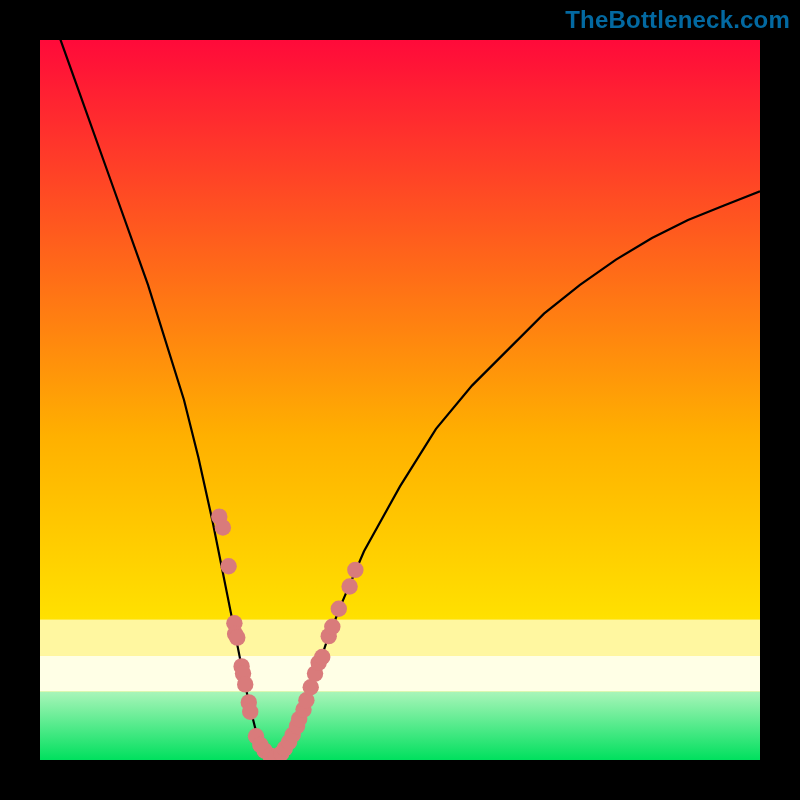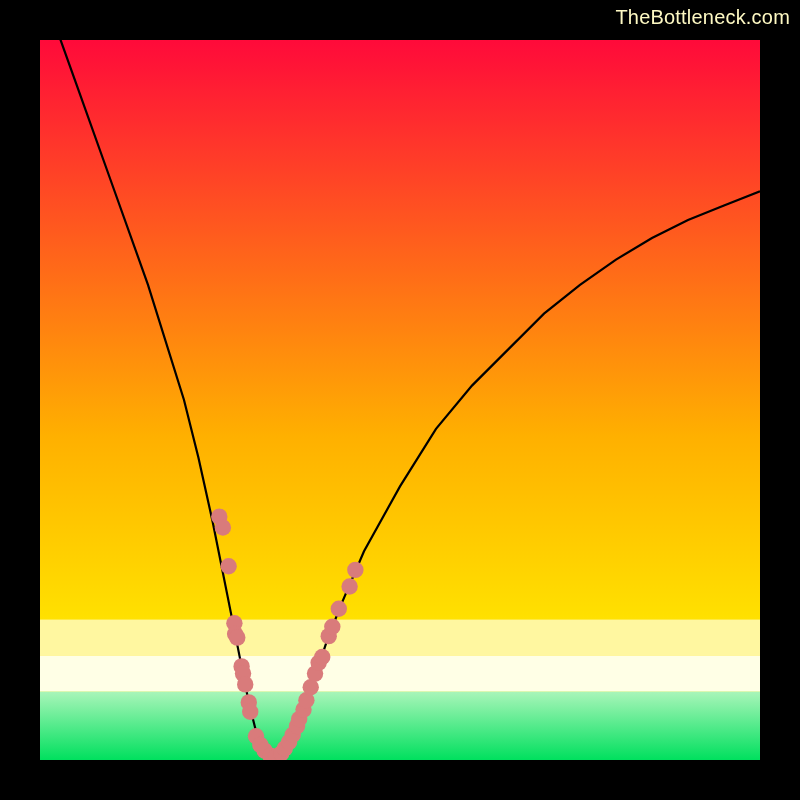--- a/index.html
+++ b/index.html
@@ -16,23 +16,23 @@
     left: 0;
     top: 0;
     width: 800px;
     height: 800px;
     background: #000;
   }
   .watermark {
     position: absolute;
     top: 6px;
     right: 10px;
-    color: #fef9c3;
-    font-size: 20px;
-    font-weight: 400;
+    color: #0369a1;
+    font-size: 24px;
+    font-weight: 700;
     letter-spacing: 0.2px;
     user-select: none;
   }
   .plot {
     position: absolute;
     left: 40px;
     top: 40px;
     width: 720px;
     height: 720px;
   }

